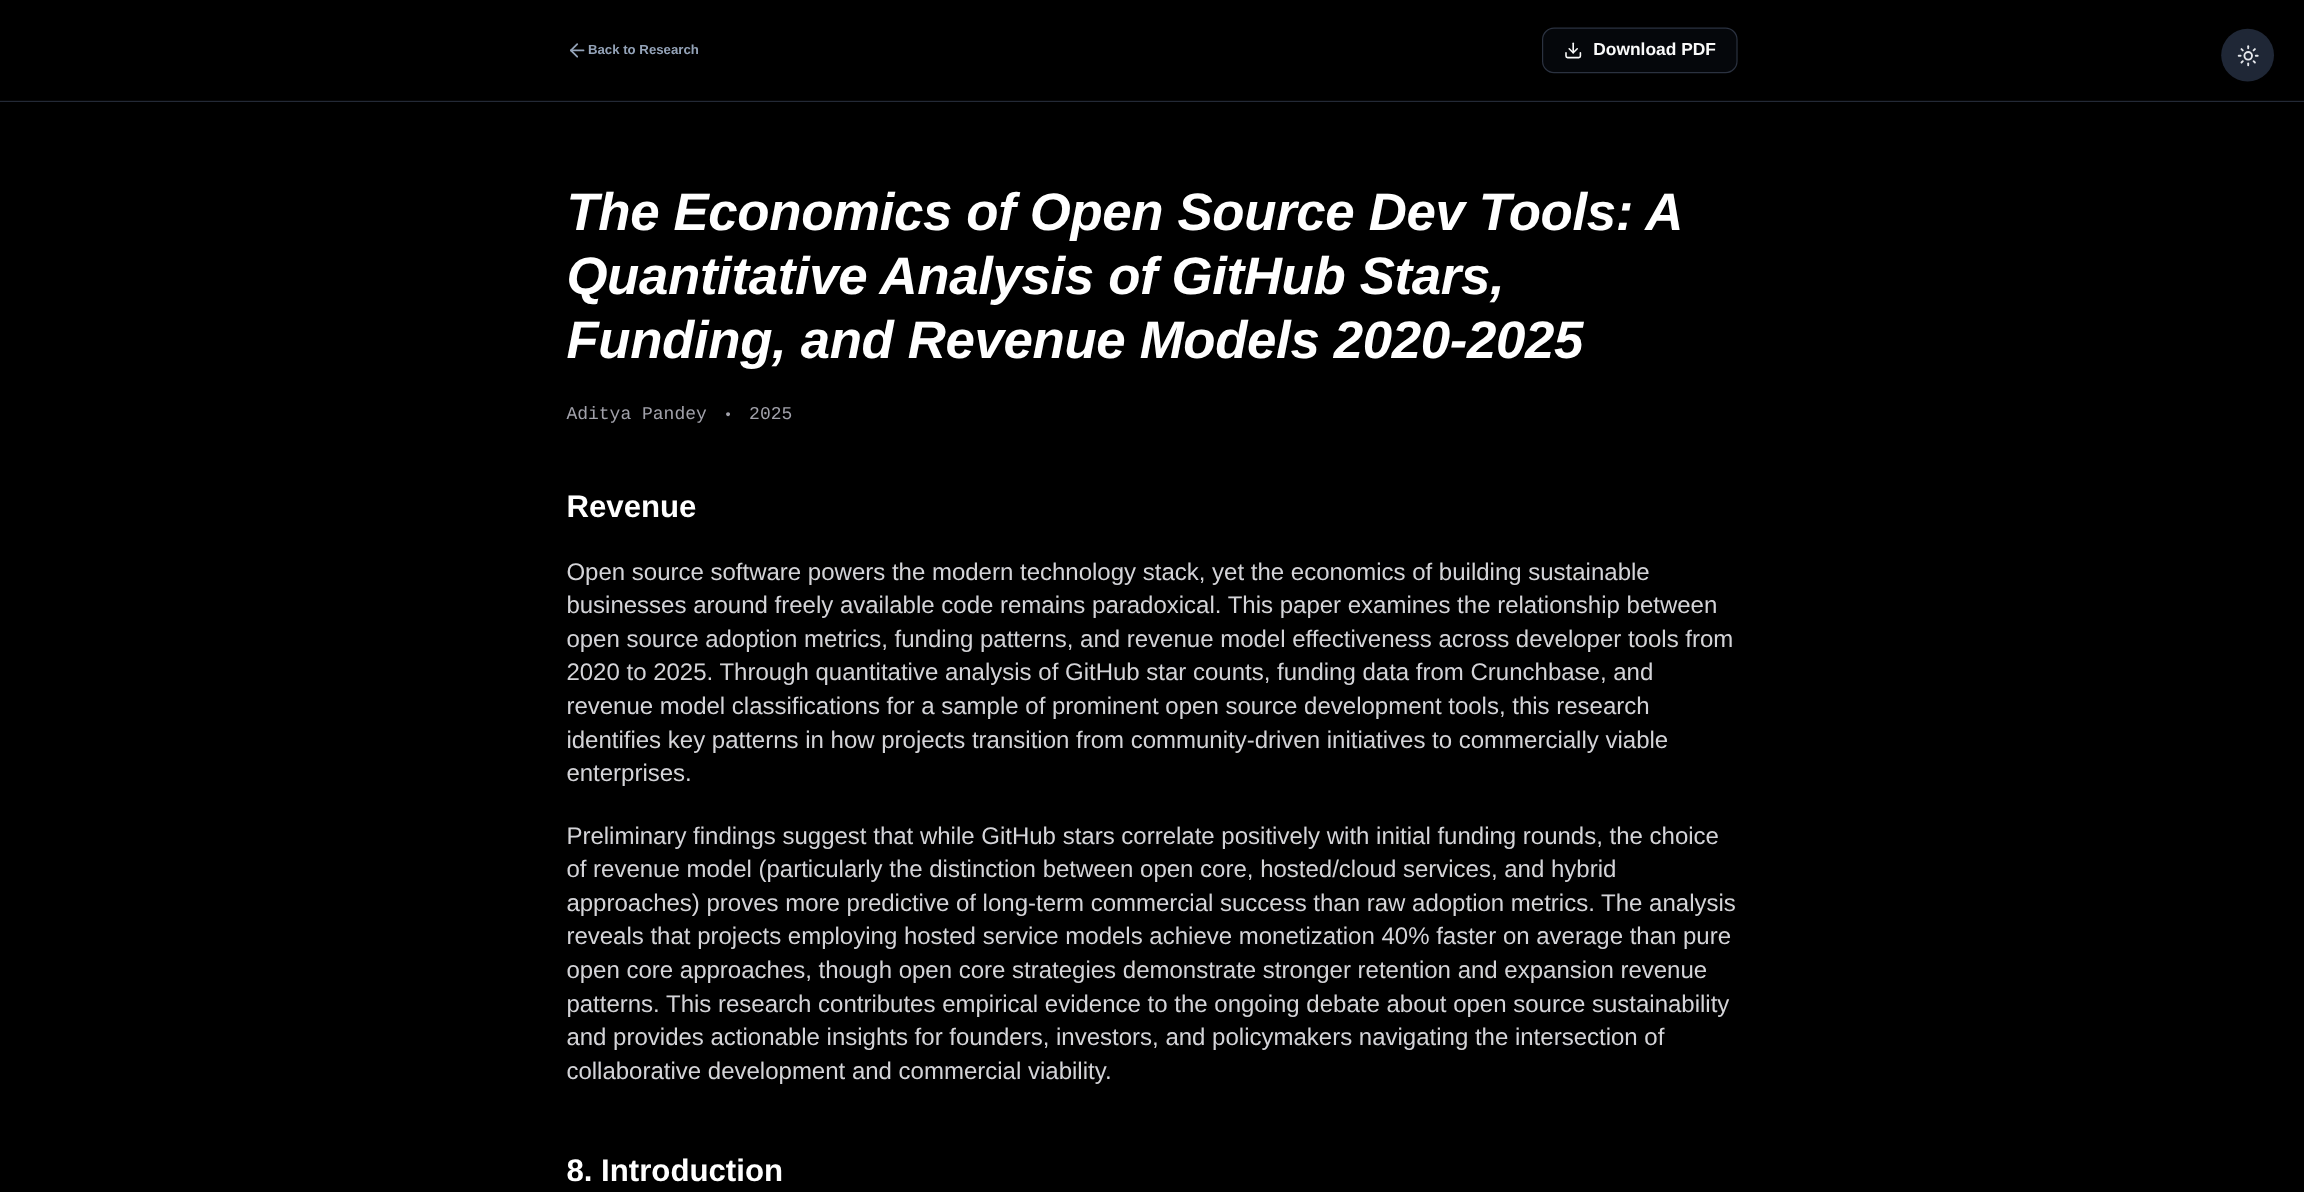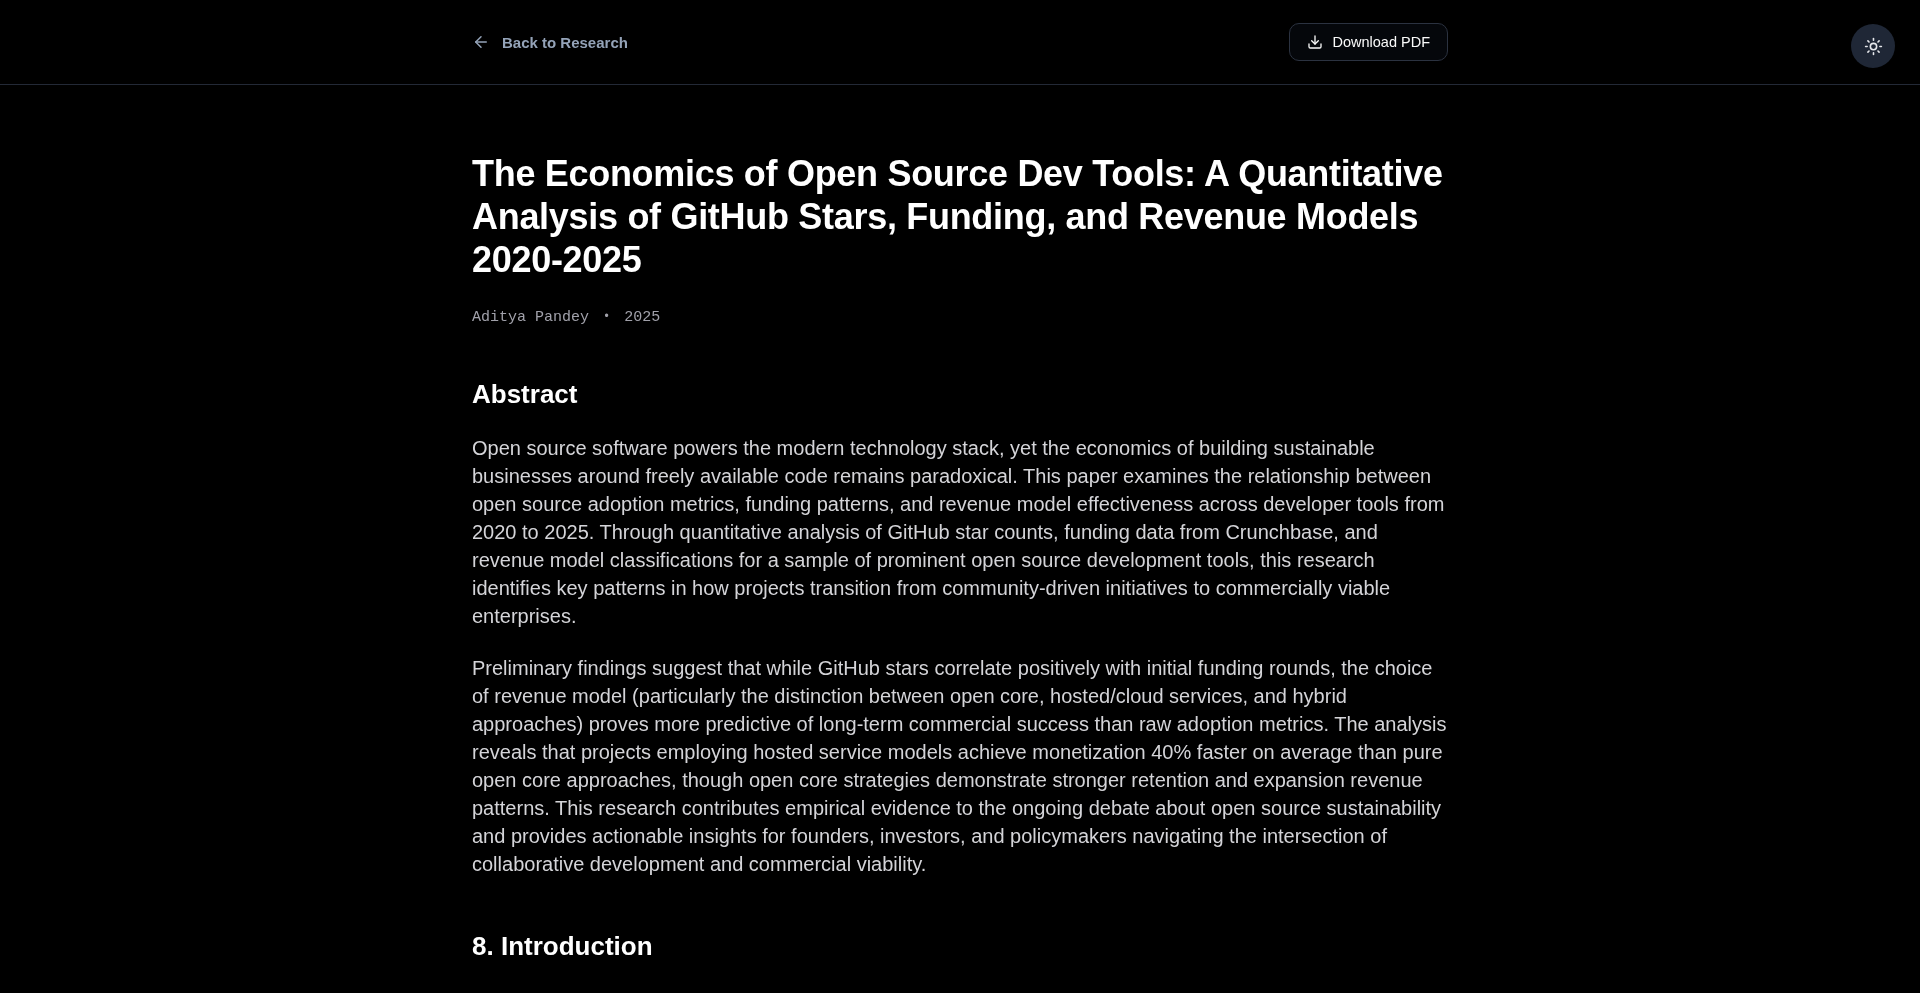--- a/index.html
+++ b/index.html
@@ -20,42 +20,42 @@
   .header-inner {
     width: 976px;
     margin: 0 auto;
     display: flex;
     align-items: center;
     justify-content: space-between;
   }
   .back-link {
     display: inline-flex;
     align-items: center;
-    gap: 12px;
+    gap: 0;
     color: #94a3b8;
-    font-size: 15px;
+    font-size: 11px;
     font-weight: 700;
     cursor: pointer;
     background: none;
     border: none;
     font-family: "Liberation Sans", sans-serif;
   }
   .back-link svg { width: 18px; height: 18px; }
   .download-btn {
     display: inline-flex;
     align-items: center;
     gap: 9px;
     height: 38px;
     padding: 0 17px;
     background: #05070b;
     border: 1px solid #2b3240;
     border-radius: 10px;
     color: #fafafa;
     font-size: 14.5px;
-    font-weight: 400;
+    font-weight: 700;
     cursor: pointer;
     font-family: "Liberation Sans", sans-serif;
   }
   .download-btn svg { width: 16px; height: 16px; }
   .theme-toggle {
     position: absolute;
     top: 24px;
     right: 25px;
     width: 44px;
     height: 44px;
@@ -70,24 +70,25 @@
   }
   .theme-toggle svg { width: 19px; height: 19px; }
   
   .paper {
     width: 976px;
     margin: 0 auto;
     padding-top: 67px;
   }
   .paper-title {
     color: #ffffff;
-    font-size: 36px;
+    font-size: 44px;
     font-weight: 700;
     line-height: 1.2;
     letter-spacing: -0.3px;
+    font-style: italic;
   }
   .paper-subtitle {
     margin-top: 14px;
     color: #a1a1aa;
     font-size: 20px;
     line-height: 1.35;
   }
   .paper-meta {
     margin-top: 27px;
     display: flex;
@@ -156,21 +157,21 @@
 
 <main class="paper">
   <h1 class="paper-title">The Economics of Open Source Dev Tools: A Quantitative Analysis of GitHub Stars, Funding, and Revenue Models 2020-2025</h1>
   <div class="paper-meta">
     <span>Aditya Pandey</span>
     <span class="meta-sep">•</span>
     <span>2025</span>
   </div>
 
   <section>
-    <h2 class="section-heading">Abstract</h2>
+    <h2 class="section-heading">Revenue</h2>
     <p class="body-text">Open source software powers the modern technology stack, yet the economics of building sustainable businesses around freely available code remains paradoxical. This paper examines the relationship between open source adoption metrics, funding patterns, and revenue model effectiveness across developer tools from 2020 to 2025. Through quantitative analysis of GitHub star counts, funding data from Crunchbase, and revenue model classifications for a sample of prominent open source development tools, this research identifies key patterns in how projects transition from community-driven initiatives to commercially viable enterprises.</p>
     <p class="body-text">Preliminary findings suggest that while GitHub stars correlate positively with initial funding rounds, the choice of revenue model (particularly the distinction between open core, hosted/cloud services, and hybrid approaches) proves more predictive of long-term commercial success than raw adoption metrics. The analysis reveals that projects employing hosted service models achieve monetization 40% faster on average than pure open core approaches, though open core strategies demonstrate stronger retention and expansion revenue patterns. This research contributes empirical evidence to the ongoing debate about open source sustainability and provides actionable insights for founders, investors, and policymakers navigating the intersection of collaborative development and commercial viability.</p>
   </section>
 
   <section>
     <h2 class="section-heading">8. Introduction</h2>
 
   </section>
 </main>
 

